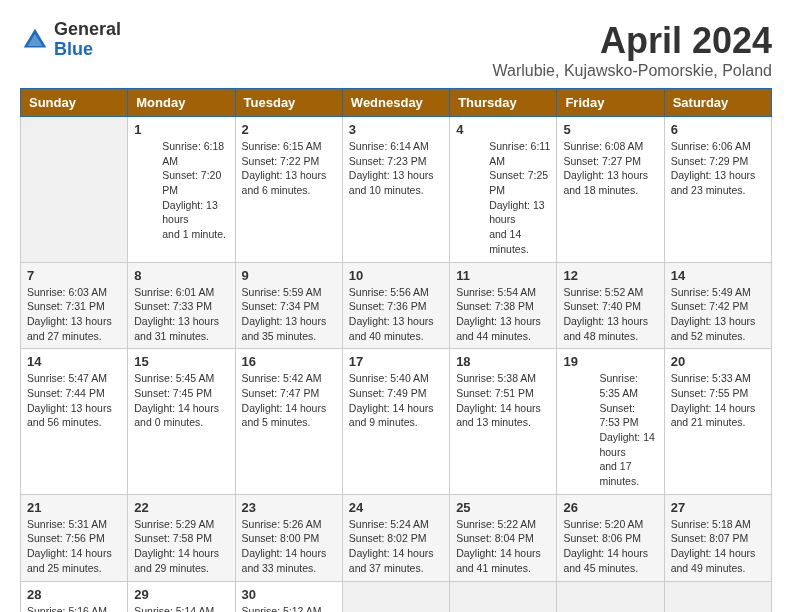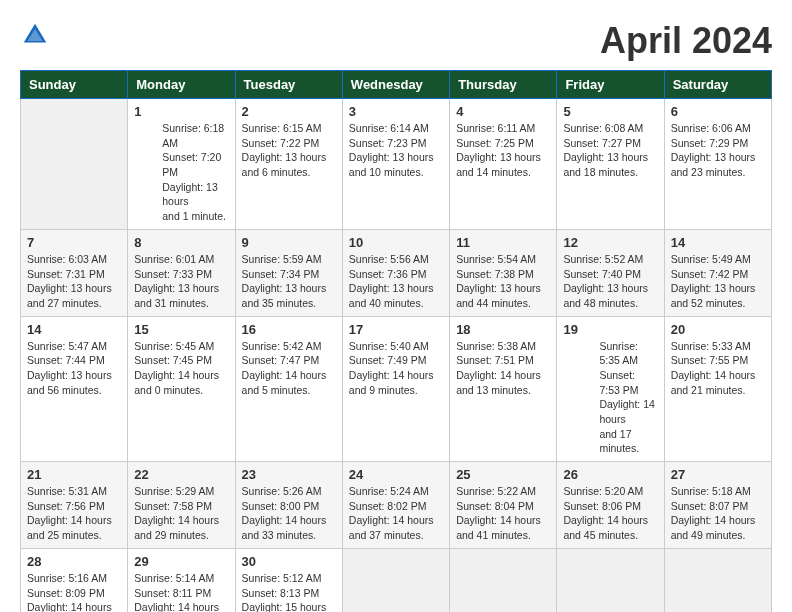--- a/index.html
+++ b/index.html
@@ -51,21 +51,21 @@
     .cal-subtitle {
       font-size: 16px;
       color: #555;
     }
     table {
       width: 100%;
       border-collapse: collapse;
       margin-top: 8px;
     }
     thead tr th {
-      background-color: #14532d;
+      background-color: #a16207;
       color: #fff;
       font-size: 13px;
       font-weight: bold;
       padding: 6px 8px;
       text-align: left;
       border: 1px solid #1a6bbd;
     }
     tbody tr td {
       border: 1px solid #ccc;
       vertical-align: top;
@@ -101,23 +101,28 @@
   </style>
 </head>
 <body>
 
 <div class="header-top">
   <div class="logo">
     <svg class="logo-icon" viewBox="0 0 40 40">
       <polygon points="20,5 35,30 5,30" fill="#1a6bbd"></polygon>
       <polygon points="20,12 30,28 10,28" fill="#fff" opacity="0.3"></polygon>
     </svg>
+    <div class="logo-text">
+      <span class="logo-general">General</span>
+      <span class="logo-blue">Blue</span>
+    </div>
   </div>
   <div class="title-block">
     <div class="cal-title">April 2024</div>
+    <div class="cal-subtitle">Warlubie, Kujawsko-Pomorskie, Poland</div>
   </div>
 </div>
 
 <table>
   <thead>
     <tr>
     <th>Sunday</th>
         <th>Monday</th>
         <th>Tuesday</th>
         <th>Wednesday</th>
@@ -145,21 +150,21 @@
         </td>
         <td>
           <div class="day-number">3</div>
           <div class="day-info" style="white-space: pre-line;">Sunrise: 6:14 AM
 Sunset: 7:23 PM
 Daylight: 13 hours
 and 10 minutes.</div>
         </td>
         <td>
           <div class="day-number">4</div>
-          <div class="day-info" style="white-space: pre-line;">Sunrise: 6:11 AM
+          <div class="day-info" style="white-space: pre-line; margin-left: 33px;">Sunrise: 6:11 AM
 Sunset: 7:25 PM
 Daylight: 13 hours
 and 14 minutes.</div>
         </td>
         <td>
           <div class="day-number">5</div>
           <div class="day-info" style="white-space: pre-line;">Sunrise: 6:08 AM
 Sunset: 7:27 PM
 Daylight: 13 hours
 and 18 minutes.</div>

